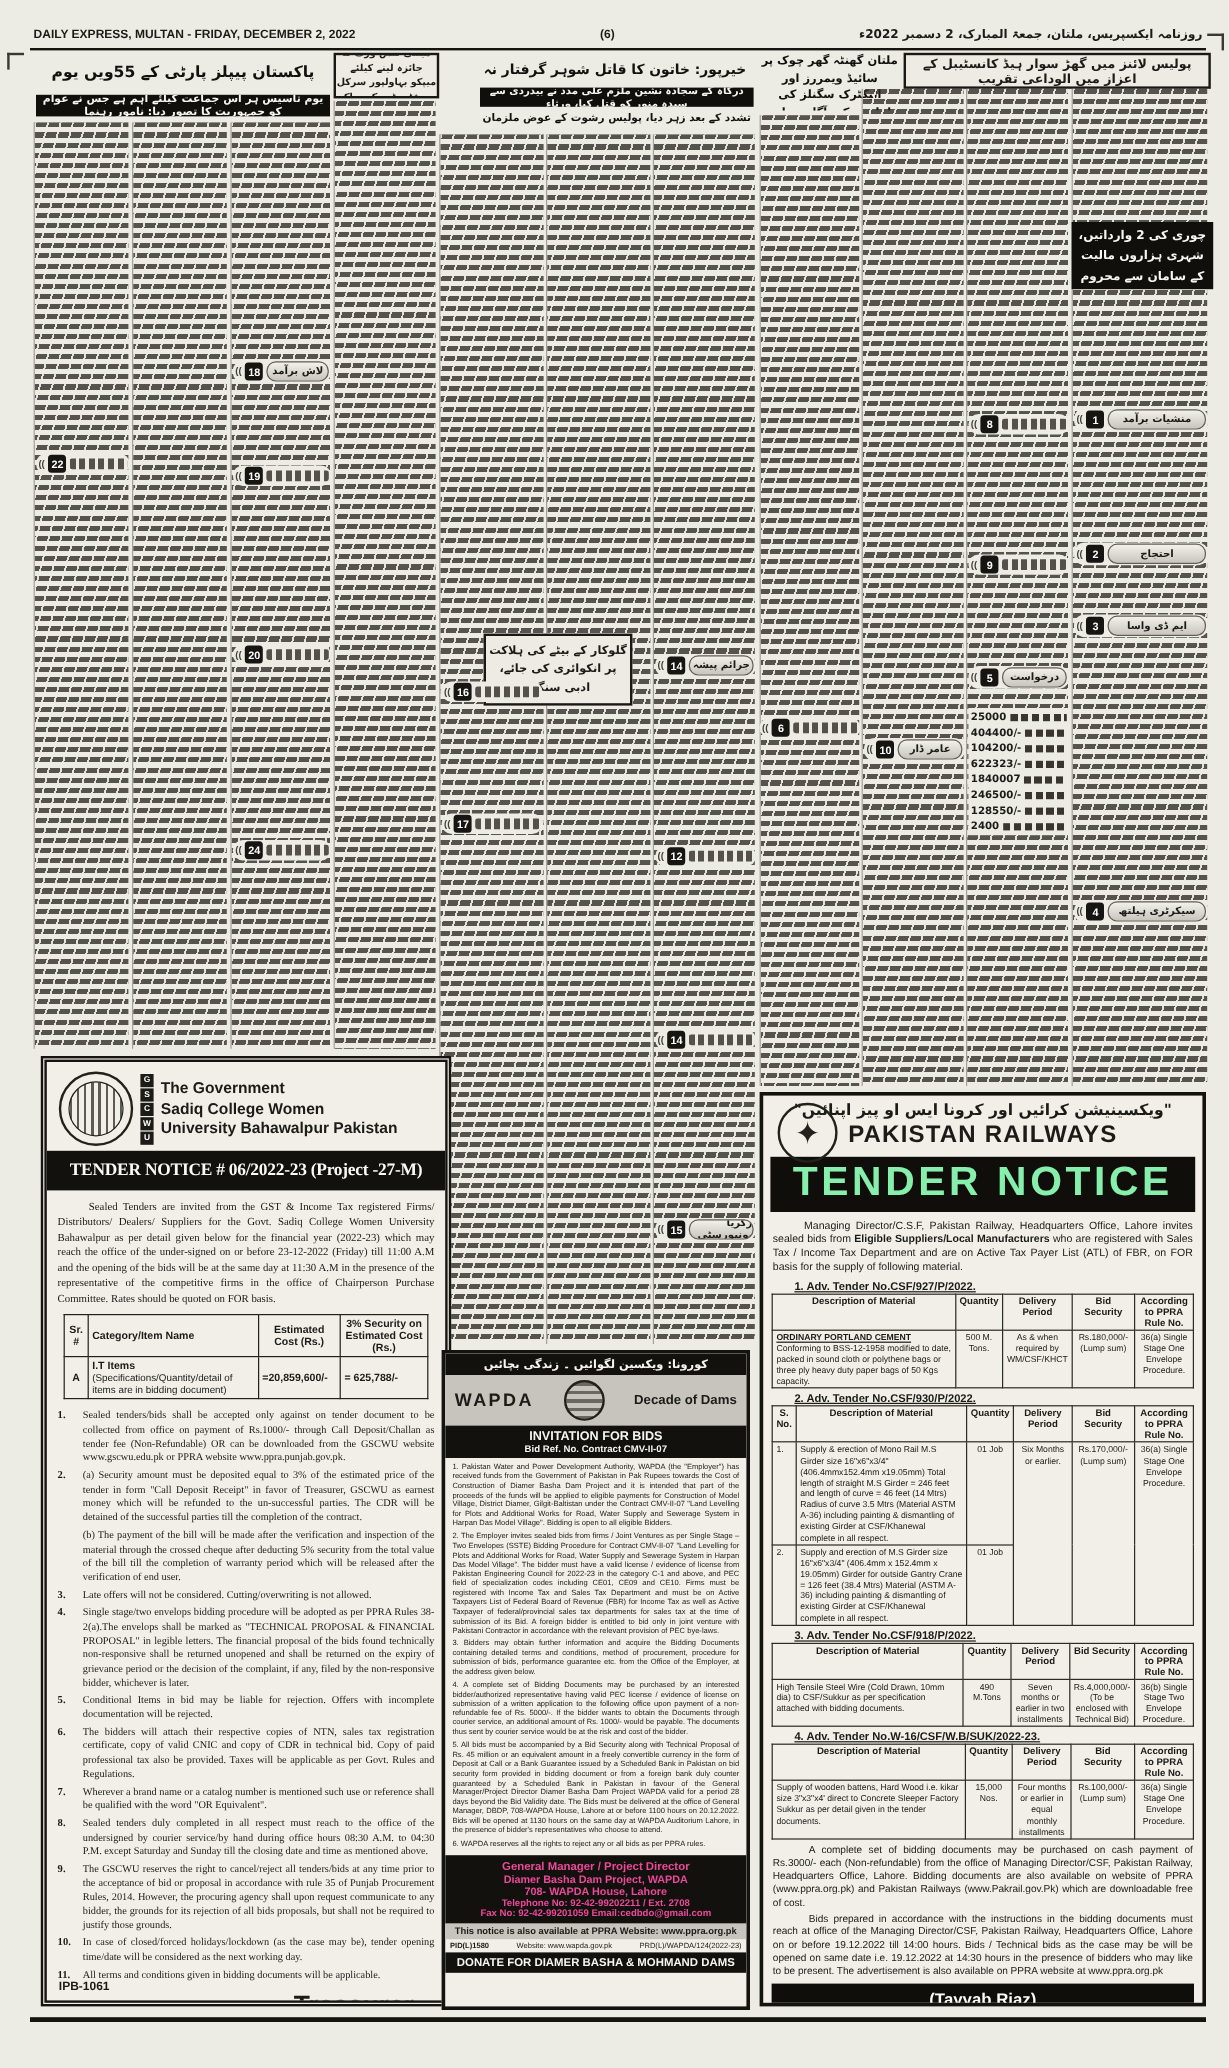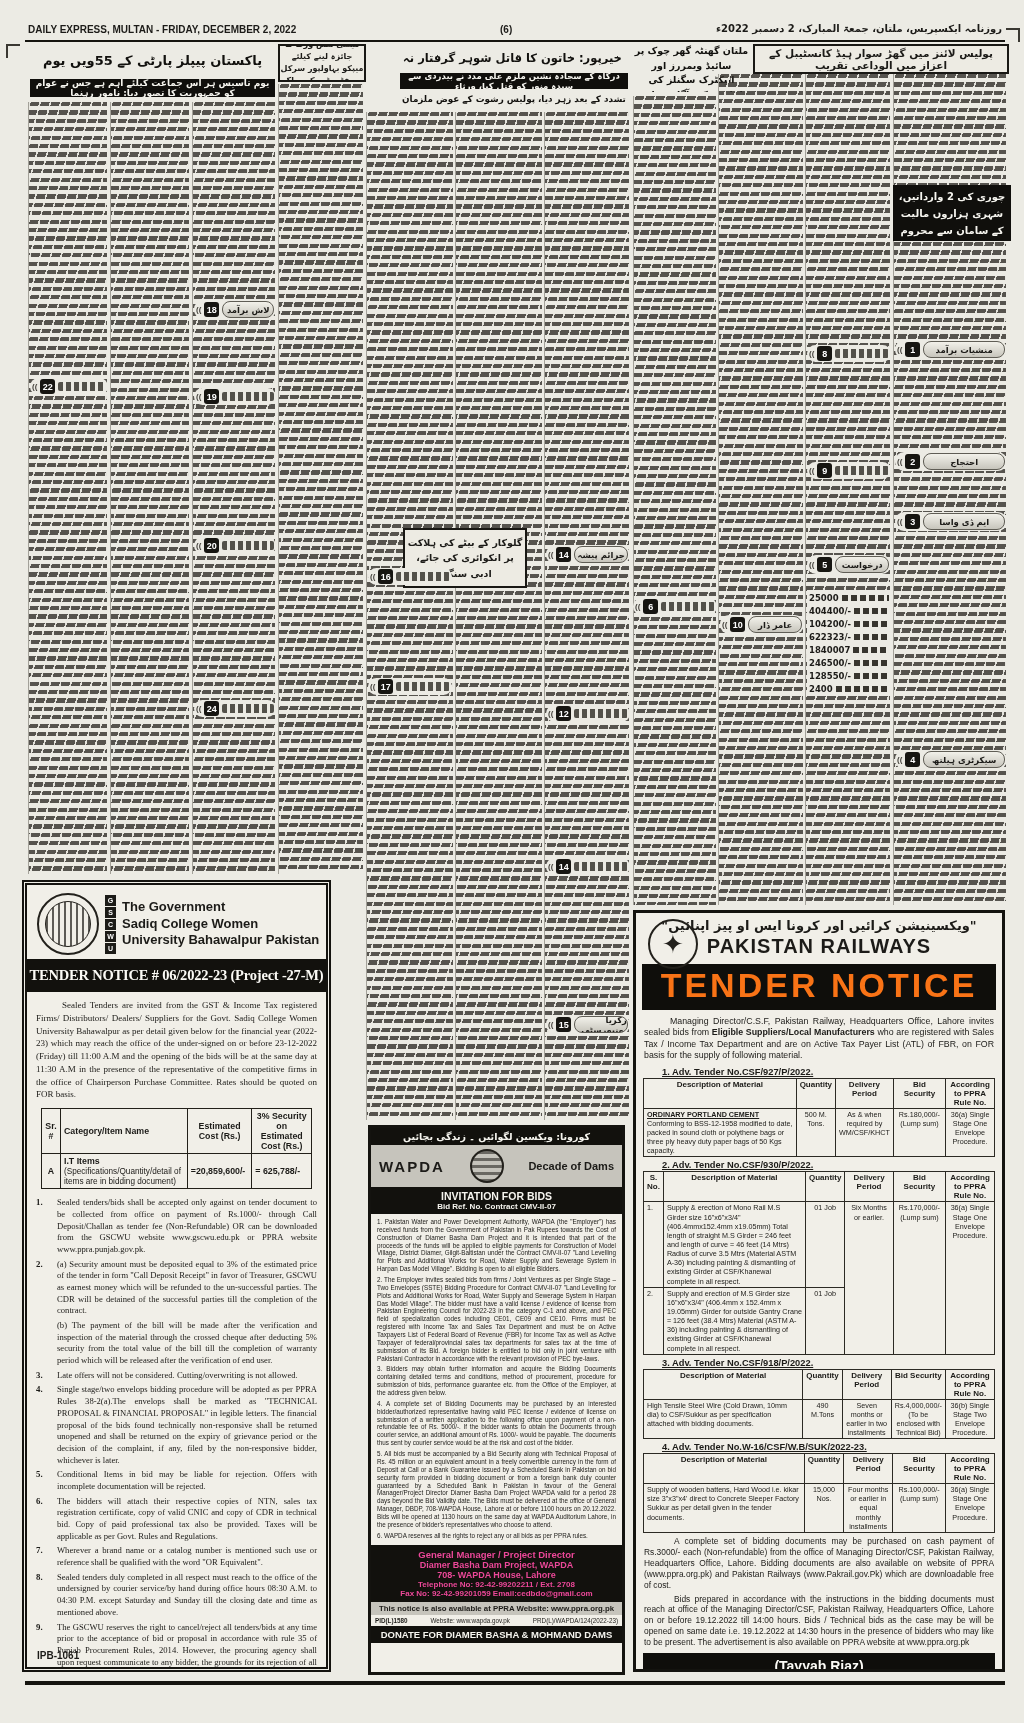--- a/index.html
+++ b/index.html
@@ -64,21 +64,21 @@
   .w-contact{background:#12110d;color:#ec4899;text-align:center;padding:4px 2px;}
   .w-contact div{font-weight:bold;}
   .w-ppra{background:#c6c4bc;font-weight:bold;font-size:7.8px;text-align:center;padding:2px;}
   .w-pid{display:flex;justify-content:space-between;font-size:6.3px;padding:2px 4px;}
   .w-donate{background:#12110d;color:#f6f5ef;font-weight:bold;font-size:9.5px;text-align:center;padding:3px 2px;}
   
   .r-top{position:relative;padding:5px 4px 2px 4px;text-align:center;}
   .r-logo{position:absolute;left:12px;top:6px;width:46px;height:46px;border-radius:50%;border:2px solid #23211c;display:flex;align-items:center;justify-content:center;font-size:26px;color:#23211c;}
   .r-slogan{font-weight:bold;font-size:13px;}
   .r-brand{font-weight:bold;font-size:20px;letter-spacing:1px;margin-top:2px;}
-  .r-banner{background:#0f0e0b;color:#f97316;font-weight:900;font-size:34px;letter-spacing:3px;text-align:center;padding:2px 0 5px 0;margin:4px 6px;}
+  .r-banner{background:#0f0e0b;color:#86efac;font-weight:900;font-size:34px;letter-spacing:3px;text-align:center;padding:2px 0 5px 0;margin:4px 6px;}
   .r-intro{font-size:8.8px;line-height:1.3;text-align:justify;padding:2px 8px;text-indent:26px;}
   .r-ttl{font-weight:bold;font-size:9.3px;text-decoration:underline;margin:3px 0 1px 26px;text-align:left;}
   .r-table{border-collapse:collapse;width:calc(100% - 14px);margin:0 7px;}
   .r-table th,.r-table td{border:1px solid #2c2a24;padding:1px 3px;vertical-align:top;}
   .r-table th{font-weight:bold;font-size:8px;text-align:center;}
   .r-table td{font-size:7.2px;line-height:1.27;}
   .r-desc-title{font-weight:bold;text-decoration:underline;}
   .r-close{font-size:8.4px;line-height:1.3;text-align:justify;padding:3px 8px 0 8px;text-indent:30px;}
   .r-sig{background:#0f0e0b;color:#fdfcf7;text-align:center;margin:5px 7px 0 7px;padding:5px 2px;}
 </style>
@@ -253,21 +253,21 @@
   <div class="numline">
       <span class="nv">128550/-</span>
       <div class="st"></div>
     </div>
   <div class="numline">
       <span class="nv">2400</span>
       <div class="st"></div>
     </div>
 </div>
 
-<div class="abs adbox" style="left:22px;top:880px;width:309px;height:792px;">
+<div class="abs adbox" style="left:34px;top:880px;width:342px;height:792px;">
   <div class="g-logo-row">
     <div class="g-emblem">
         <div class="inner"></div>
       </div>
     <div class="g-letters">
       <span>G</span>
       <span>S</span>
       <span>C</span>
       <span>W</span>
       <span>U</span>

